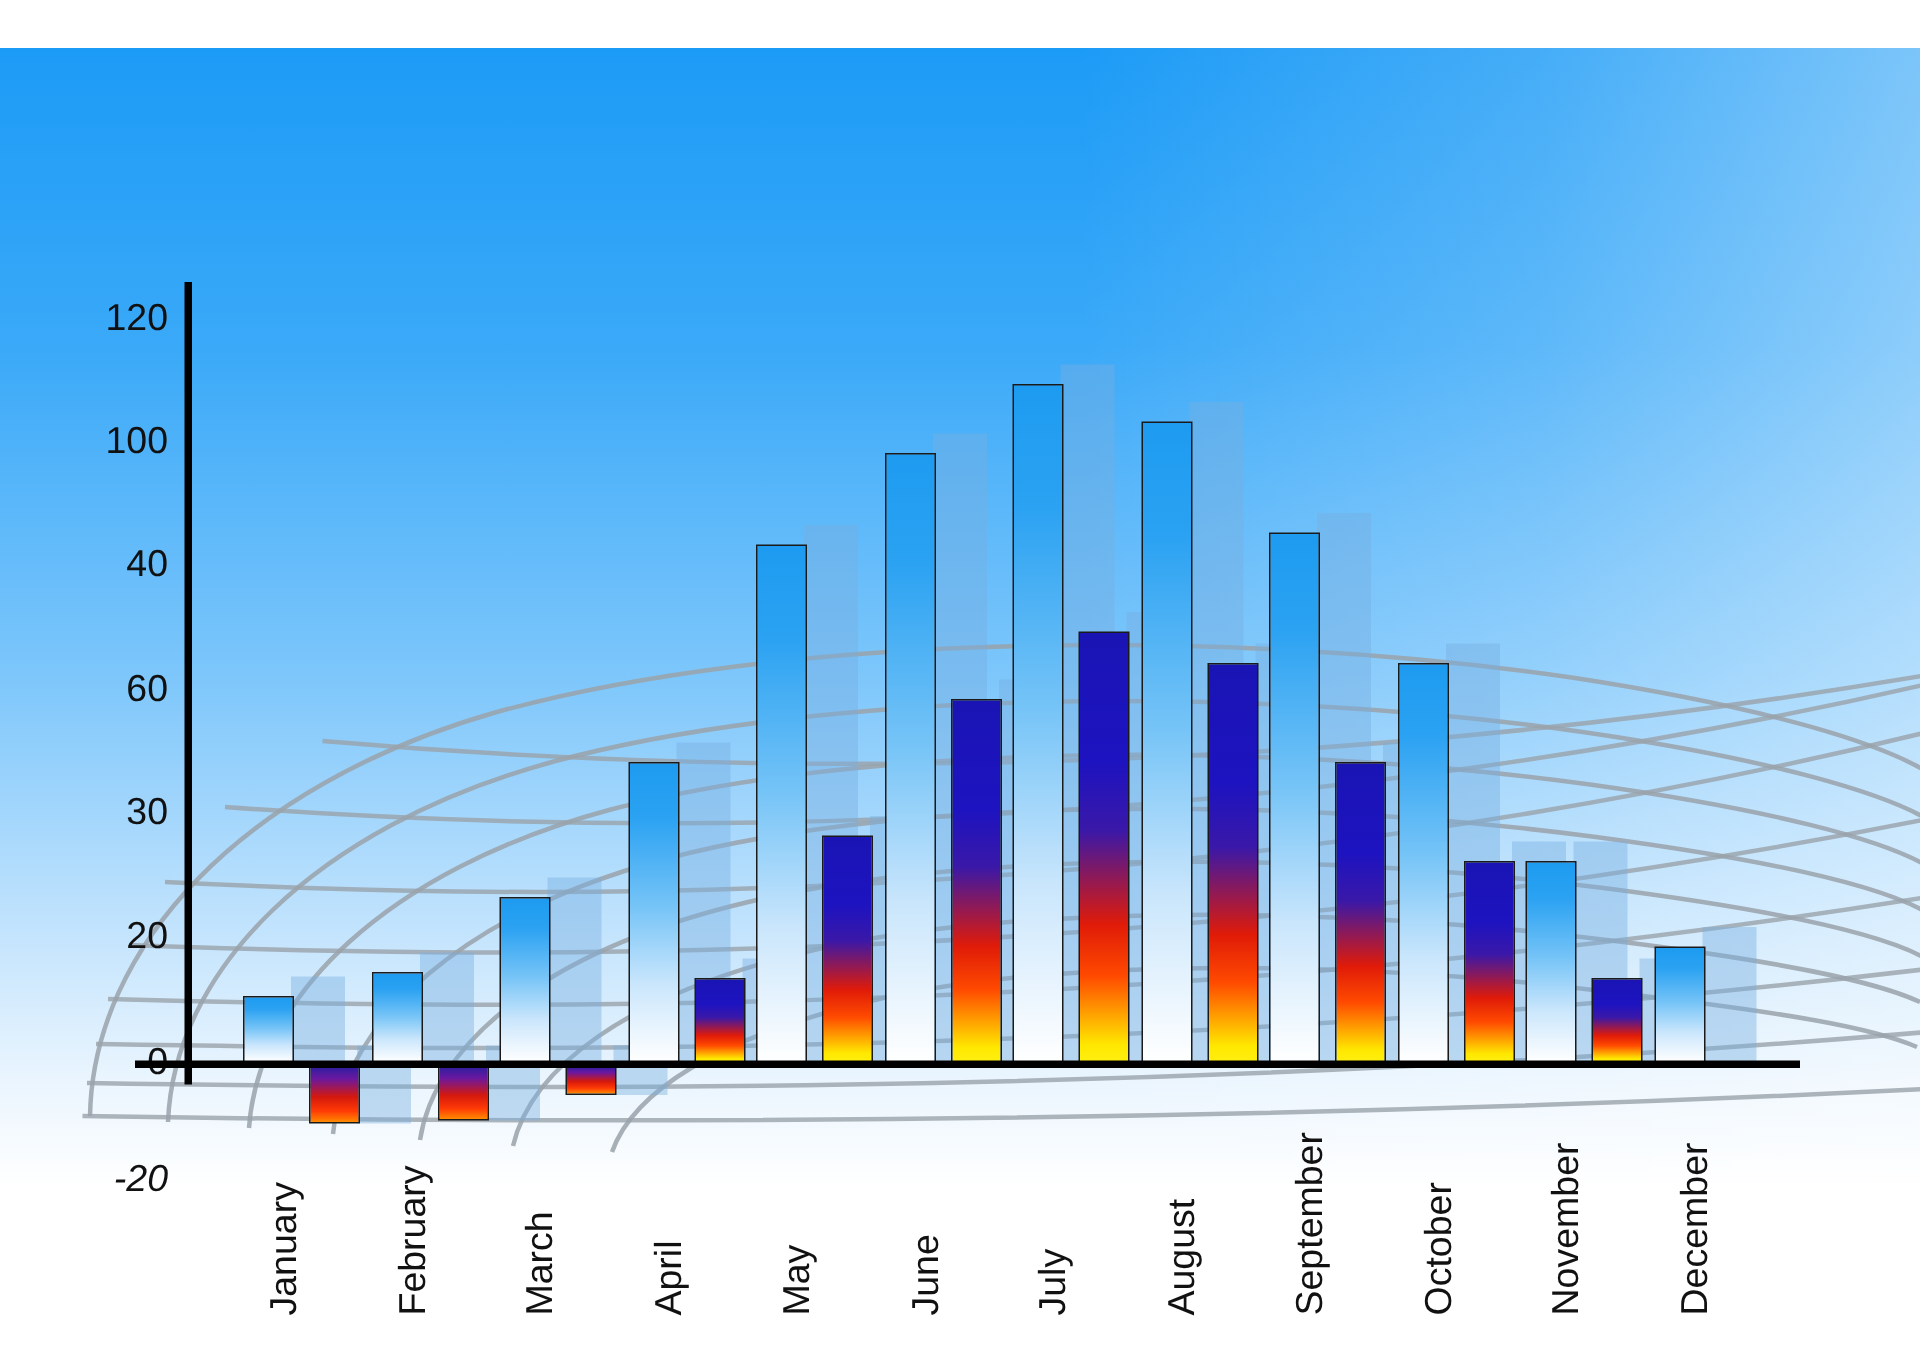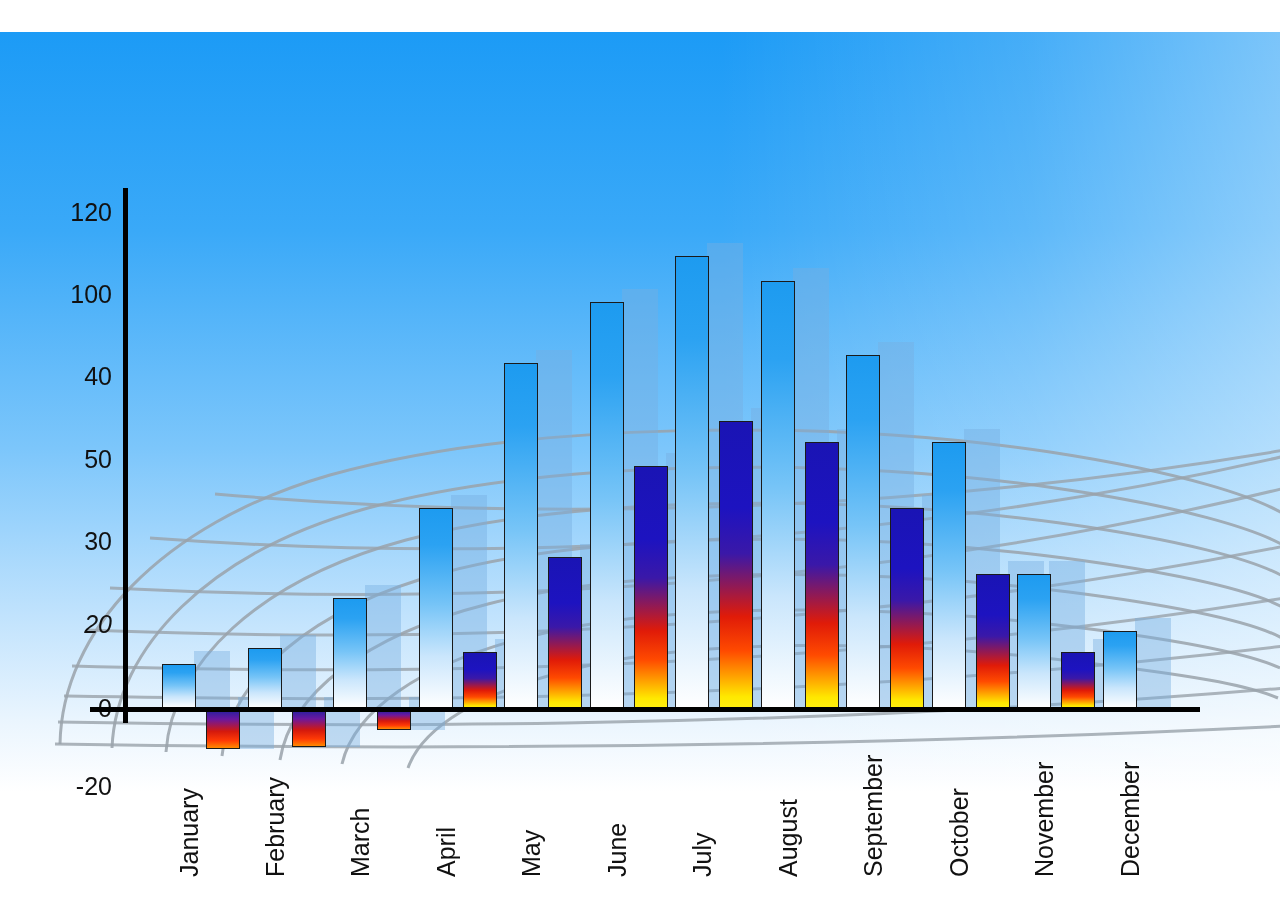--- a/index.html
+++ b/index.html
@@ -89,25 +89,25 @@
       <path d="M 110 556 C 310 566, 770 582, 1285 456"></path>
       <path d="M 150 506 C 340 520, 780 540, 1285 424"></path>
       <path d="M 215 462 C 400 478, 800 500, 1285 418"></path>
     </g>
   </svg>
 
   <div id="ylabels">
     <div class="ytick" style="top:168px;">120</div>
     <div class="ytick" style="top:250px;">100</div>
     <div class="ytick" style="top:332px;">40</div>
-    <div class="ytick" style="top:415px;">50</div>
+    <div class="ytick" style="top:415px;">60</div>
     <div class="ytick" style="top:497px;">30</div>
-    <div class="ytick" style="top:580px;font-style:italic;">20</div>
+    <div class="ytick" style="top:580px;">20</div>
     <div class="ytick" style="top:664px;">0</div>
-    <div class="ytick" style="top:742px;">-20</div>
+    <div class="ytick" style="top:742px;font-style:italic;">-20</div>
   </div>
 
   <div id="plot">
       <div class="shadow" style="left: 194px; top: 619.18px; width: 36px; height: 58.32px;"></div>
       <div class="bar s1" title="Series 1 · January · 11" style="left: 162px; top: 632.18px; width: 34px; height: 45.32px;"></div>
       <div class="shadow" style="left: 238px; top: 664.5px; width: 36px; height: 52.14px;"></div>
       <div class="bar s2neg" title="Series 2 · January · -9.5" style="left: 206px; top: 677.5px; width: 34px; height: 39.14px;"></div>
       <div class="shadow" style="left: 279.5px; top: 602.7px; width: 36px; height: 74.8px;"></div>
       <div class="bar s1" title="Series 1 · February · 15" style="left: 247.5px; top: 615.7px; width: 34px; height: 61.8px;"></div>
       <div class="shadow" style="left: 323.5px; top: 664.5px; width: 36px; height: 50.08px;"></div>

